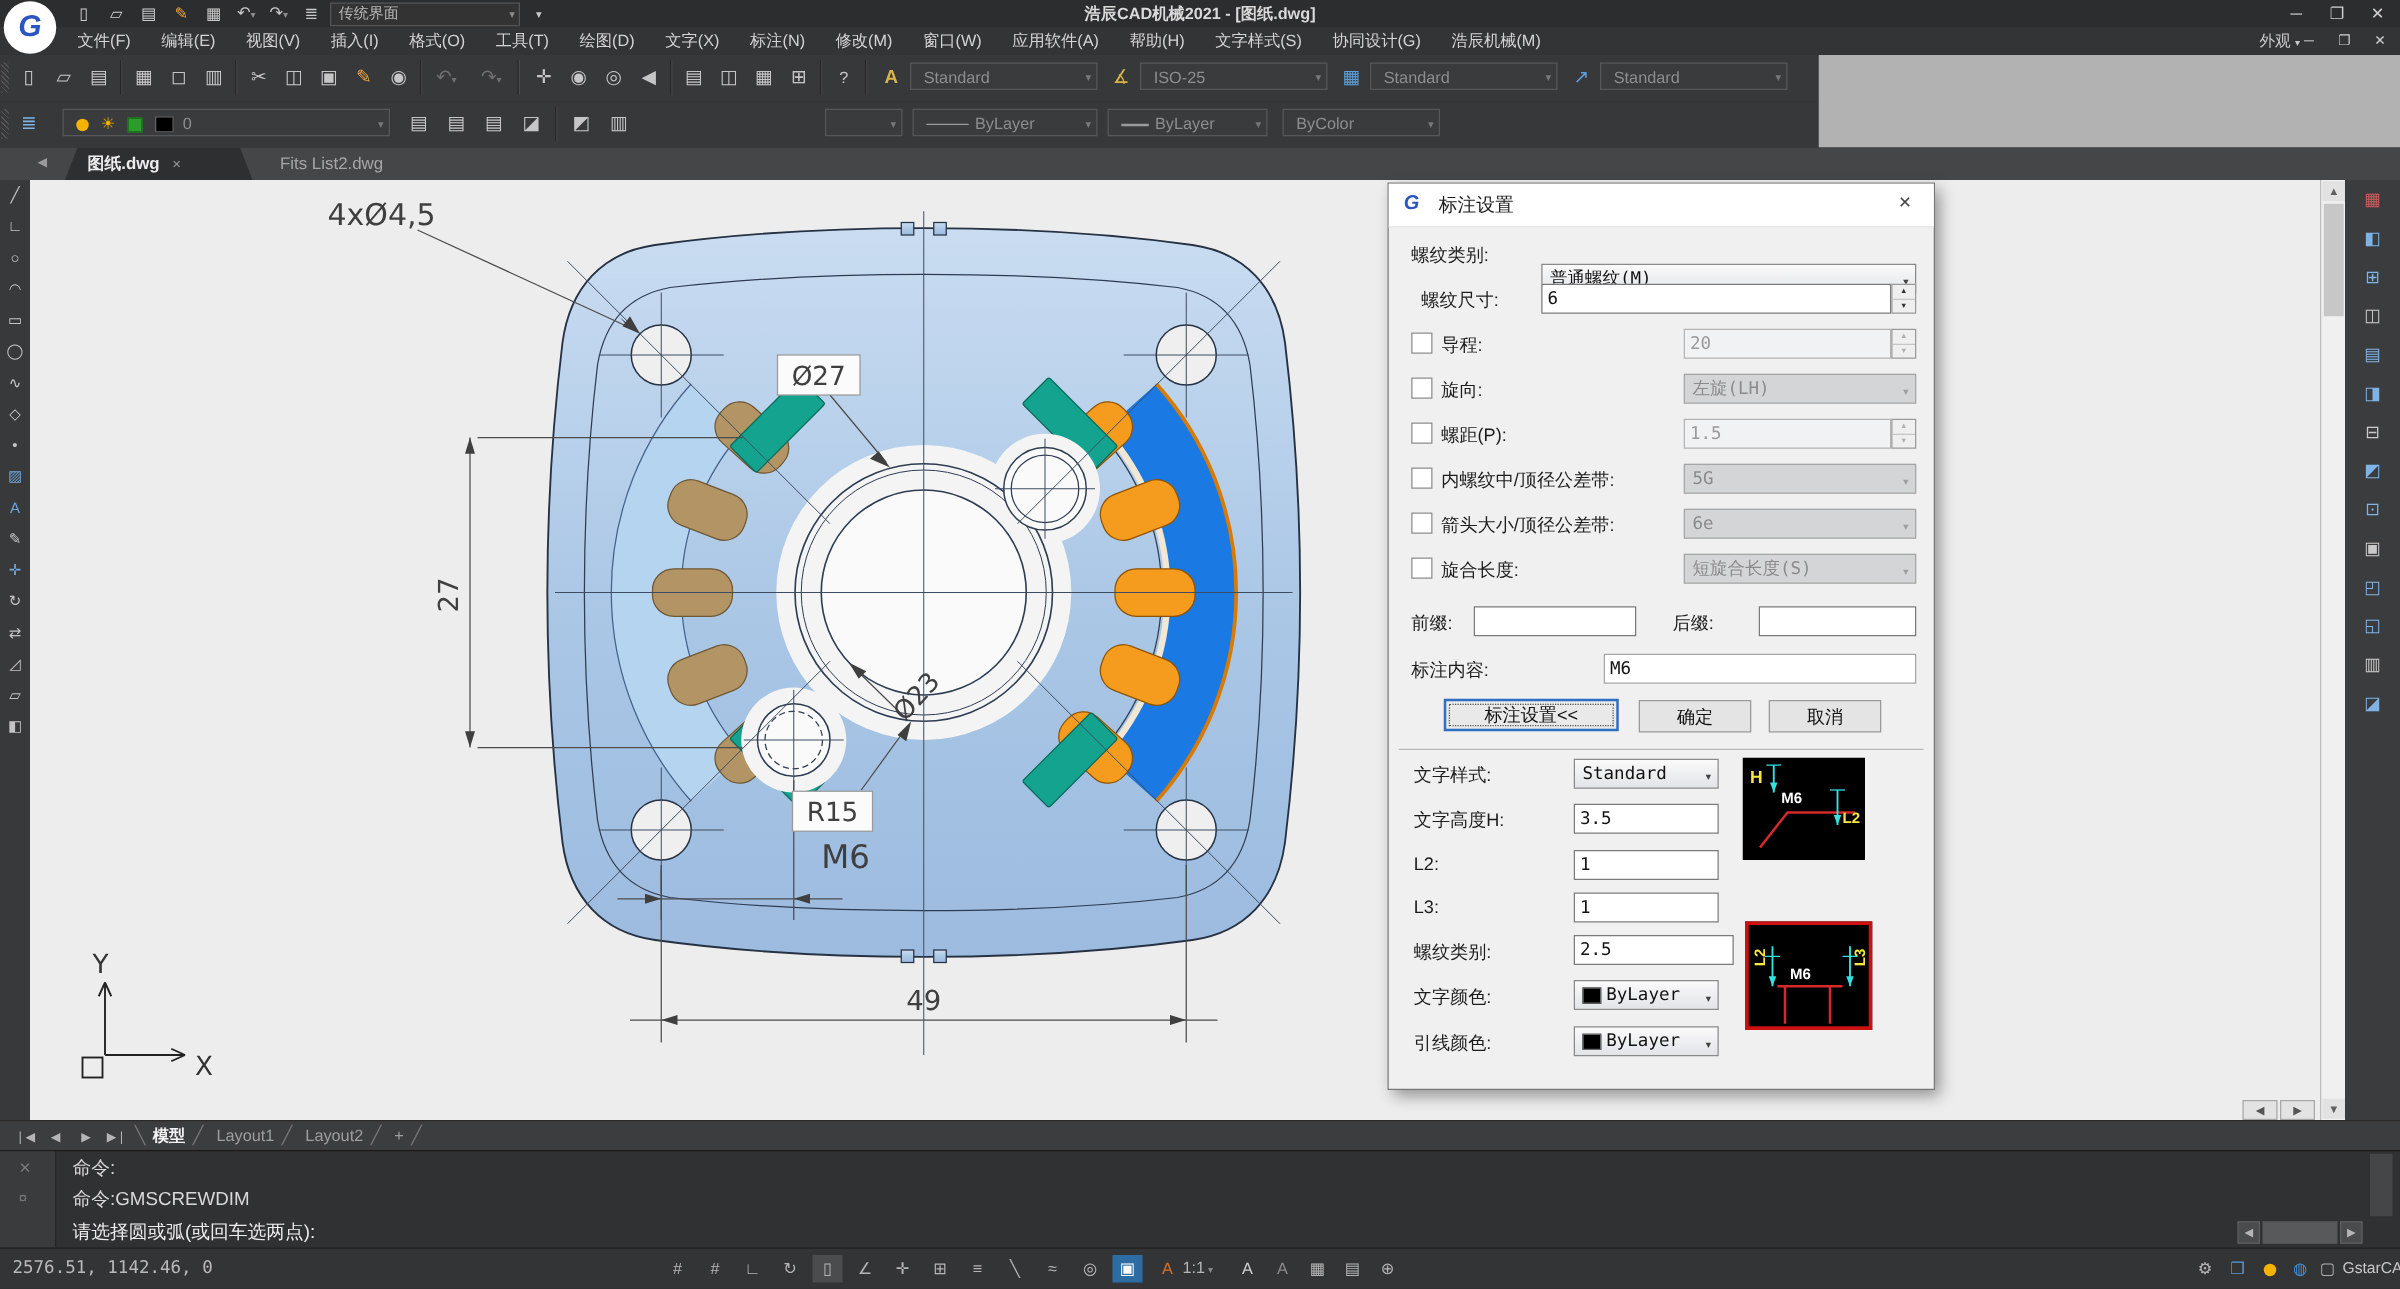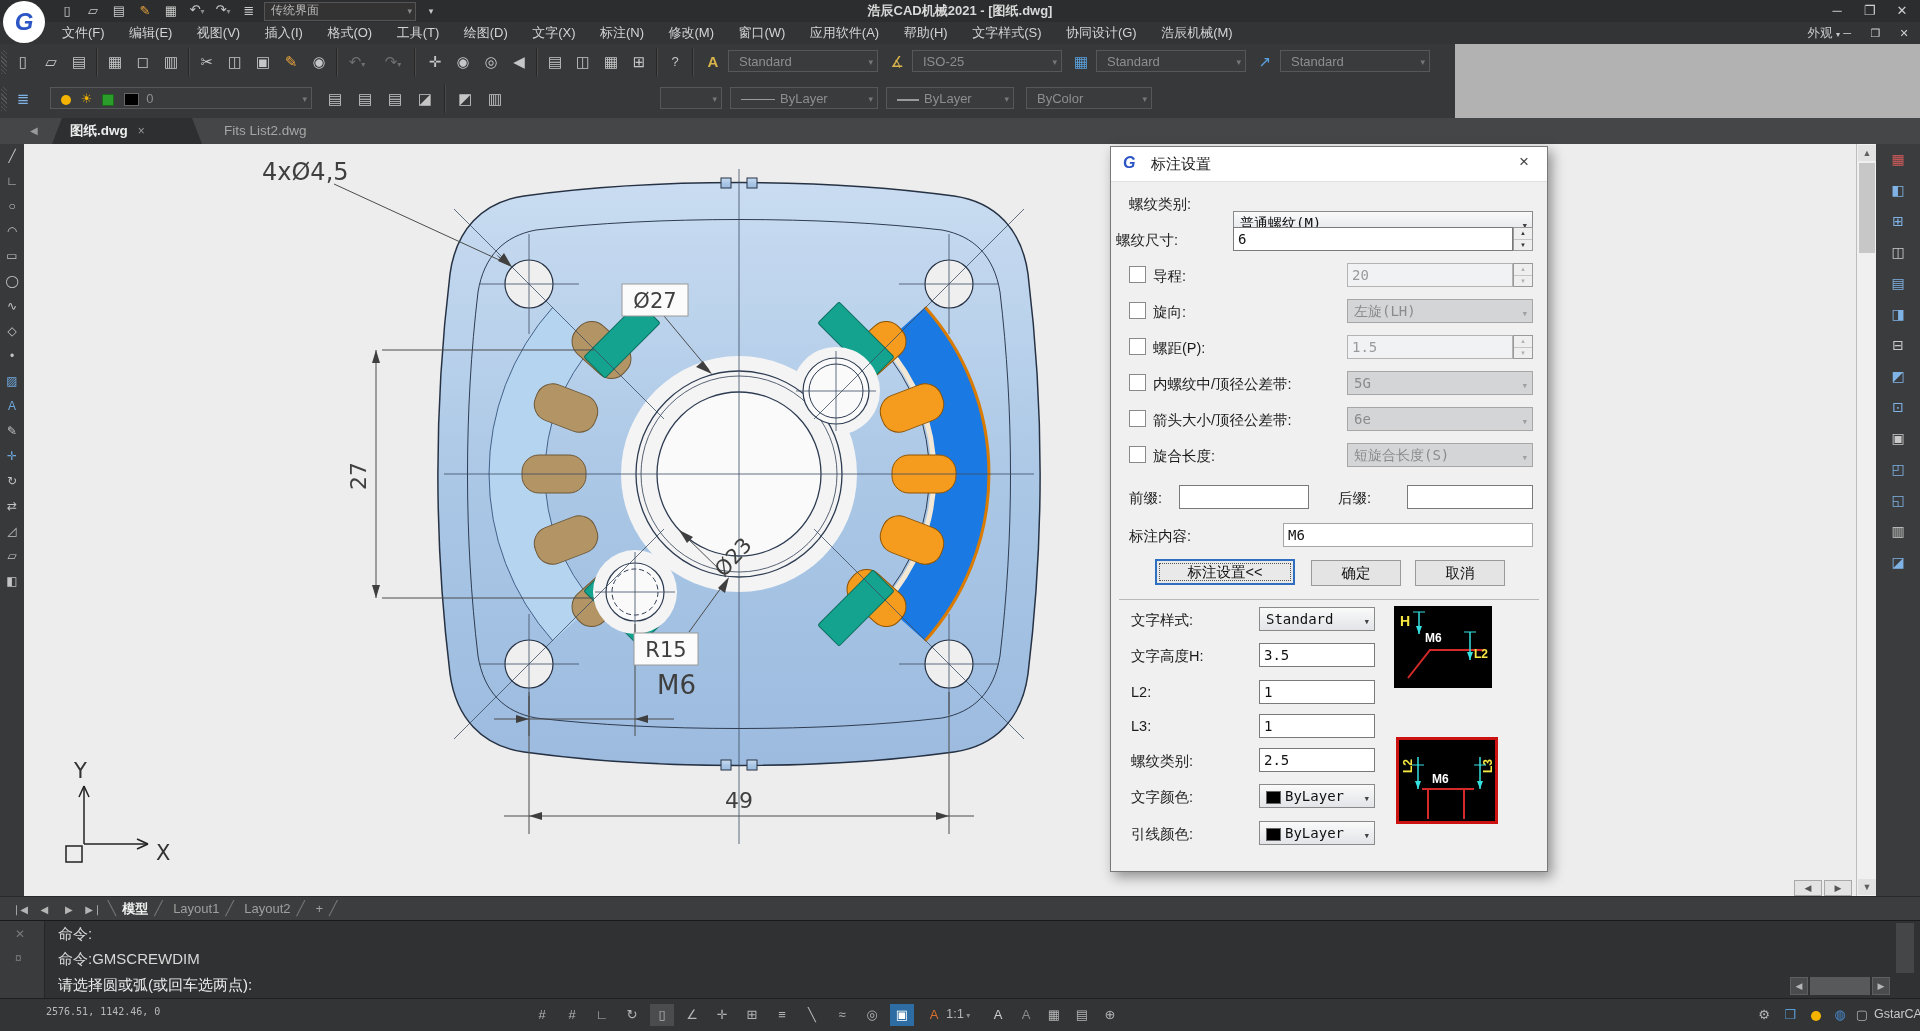--- a/index.html
+++ b/index.html
@@ -397,21 +397,21 @@
   <div id="dialog">
     <div id="dlg-title">
       <span class="abs" style="left:12px;top:7px;font-size:16px;font-weight:bold;font-style:italic;color:#2b55c4;">G</span>
       <span class="abs" style="left:40px;top:8px;font-size:15px;color:#1a1a1a;">标注设置</span>
       <span class="abs" style="left:408px;top:5px;font-size:17px;color:#444;">×</span>
     </div>
 
     <span class="dlbl" style="left:18px;top:48px;">螺纹类别:</span>
     <div class="dcombo" style="left:122px;top:44px;width:300px;margin-top:20px;"><span>普通螺纹(M)</span><span class="carr">▾</span></div>
 
-    <span class="dlbl" style="left:5px;top:84px;">螺纹尺寸:</span>
+    <span class="dlbl" style="left:26px;top:84px;">螺纹尺寸:</span>
     <input class="din" style="left: 122px; top: 80px; width: 280px;" value="6">
     <div class="spin" style="left:402px;top:80px;">
         <div>▲</div>
         <div>▼</div>
       </div>
 
     <span class="cb" style="left:18px;top:119px;"></span>
     <span class="dlbl" style="left:42px;top:120px;">导程:</span>
     <input class="din dis" style="left: 236px; top: 116px; width: 166px;" value="20">
     <div class="spin dis" style="left:402px;top:116px;">
@@ -477,21 +477,21 @@
     <span class="dlbl" style="left:20px;top:500px;">文字高度H:</span>
     <input class="din" style="left: 148px; top: 496px; width: 116px;" value="3.5">
 
     <span class="dlbl" style="left:20px;top:537px;">L2:</span>
     <input class="din" style="left: 148px; top: 533px; width: 116px;" value="1">
 
     <span class="dlbl" style="left:20px;top:571px;">L3:</span>
     <input class="din" style="left: 148px; top: 567px; width: 116px;" value="1">
 
     <span class="dlbl" style="left:20px;top:605px;">螺纹类别:</span>
-    <input class="din" style="left: 148px; top: 601px; width: 116px;" value="2.5">
+    <input class="din" style="left: 148px; top: 601px; width: 128px;" value="2.5">
 
     <svg class="abs" style="left:285px;top:590px;" width="102" height="87" viewBox="0 0 102 87">
       <rect x="0" y="0" width="102" height="87" fill="#000"></rect>
       <rect x="1.5" y="1.5" width="99" height="84" fill="none" stroke="#cc1111" stroke-width="3"></rect>
       <text transform="translate(16,36) rotate(-90)" font-size="12" font-weight="bold" fill="#f5e642">L2</text>
       <text transform="translate(96,36) rotate(-90)" font-size="12" font-weight="bold" fill="#f5e642">L3</text>
       <line x1="22" y1="20" x2="22" y2="52" stroke="#35e0e0" stroke-width="1.5"></line>
       <line x1="16" y1="28" x2="28" y2="28" stroke="#35e0e0" stroke-width="1"></line>
       <polygon points="22,52 19,44 25,44" fill="#35e0e0"></polygon>
       <line x1="84" y1="20" x2="84" y2="52" stroke="#35e0e0" stroke-width="1.5"></line>
@@ -531,21 +531,21 @@
     <div class="cmdline" style="top:4px;">命令:</div>
     <div class="cmdline" style="top:29px;">命令:GMSCREWDIM</div>
     <div class="cmdline" style="top:55px;color:#ececec;">请选择圆或弧(或回车选两点):</div>
     <div class="abs" style="left:1790px;top:56px;width:18px;height:18px;background:#4a4b4c;border:1px solid #5f5f5f;color:#b5b5b5;font-size:9px;text-align:center;line-height:17px;box-sizing:border-box;">◀</div>
     <div class="abs" style="left:1810px;top:56px;width:60px;height:18px;background:#58595a;"></div>
     <div class="abs" style="left:1872px;top:56px;width:18px;height:18px;background:#4a4b4c;border:1px solid #5f5f5f;color:#b5b5b5;font-size:9px;text-align:center;line-height:17px;box-sizing:border-box;">▶</div>
     <div class="abs" style="left:1896px;top:2px;width:18px;height:50px;background:#454647;"></div>
   </div>
 
   <div id="statusbar">
-    <span class="abs" style="left:10px;top:7px;font-size:10px;color:#b9b9b9;font-family:'DejaVu Sans Mono','Liberation Mono',monospace;margin-left:36px;">2576.51, 1142.46, 0</span>
+    <span class="abs" style="left:10px;top:7px;font-size:14px;color:#b9b9b9;font-family:'DejaVu Sans Mono','Liberation Mono',monospace;">2576.51, 1142.46, 0</span>
     <span class="sbi" style="left:530px;">#</span>
     <span class="sbi" style="left:560px;">#</span>
     <span class="sbi" style="left:590px;">∟</span>
     <span class="sbi" style="left:620px;">↻</span>
     <span class="sbi pressed" style="left:650px;">▯</span>
     <span class="sbi" style="left:680px;">∠</span>
     <span class="sbi" style="left:710px;">✛</span>
     <span class="sbi" style="left:740px;">⊞</span>
     <span class="sbi" style="left:770px;">≡</span>
     <span class="sbi" style="left:800px;">╲</span>

